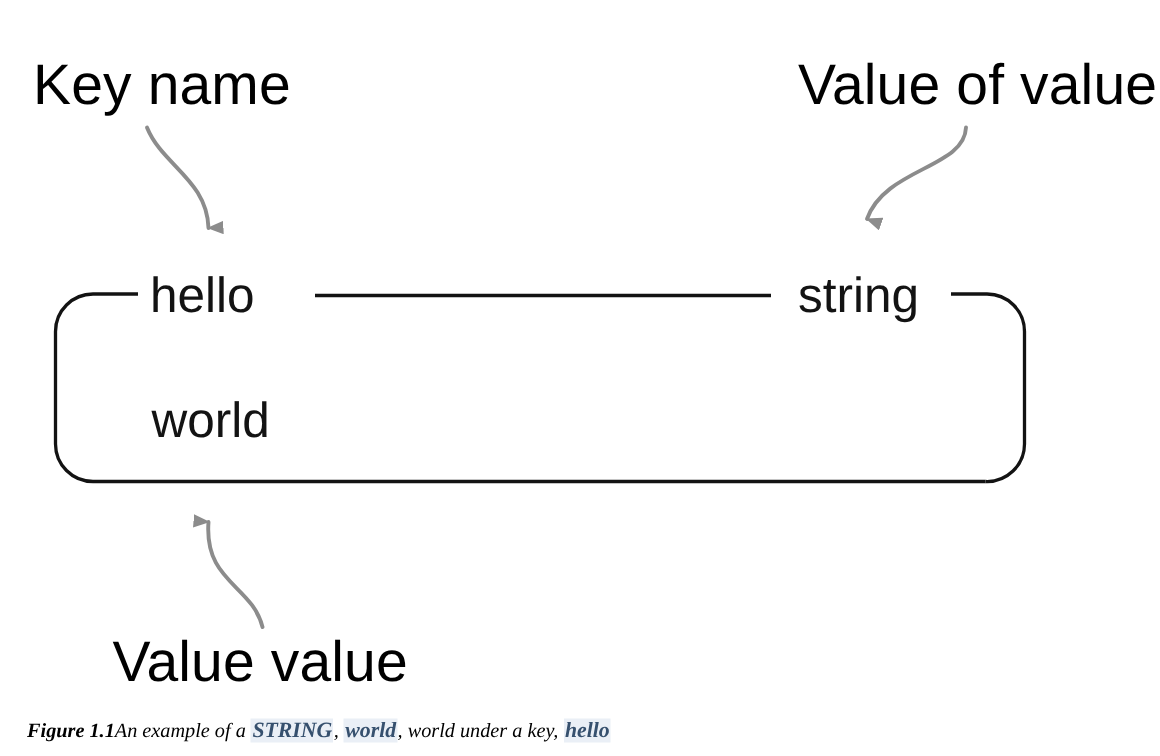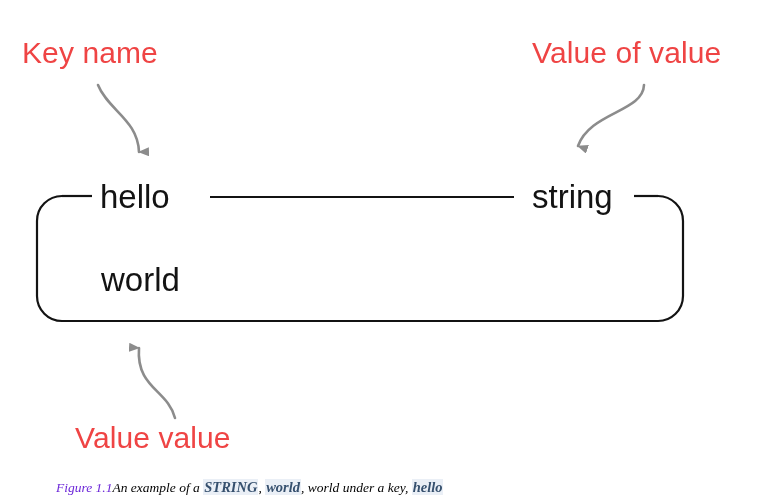--- a/index.html
+++ b/index.html
@@ -19,23 +19,23 @@
   #figure-canvas {
     position: absolute;
     left: 0;
     top: 0;
     width: 773px;
     height: 504px;
   }
 
   .annotation-label {
     position: absolute;
-    color: #ef4444;
+    color: #000000;
     font-family: "Liberation Sans", sans-serif;
-    font-size: 30px;
+    font-size: 38px;
     font-weight: 400;
     line-height: 1;
     white-space: nowrap;
     letter-spacing: 0.1px;
   }
 
   #label-key-name   { left: 22px;  top: 38px; }
   #label-type-value { left: 532px; top: 38px; }
   #label-value-stored { left: 75px; top: 423px; }
 
@@ -58,25 +58,24 @@
     position: absolute;
     left: 18px;
     top: 478px;
     width: 740px;
     font-family: "Liberation Serif", serif;
     font-size: 13.5px;
     line-height: 1.25;
     white-space: nowrap;
   }
   #figure-caption .fig-number {
-    color: #6d28d9;
+    color: #000000;
     font-style: italic;
-    font-weight: normal;
+    font-weight: bold;
     font-family: "Liberation Serif", serif;
-    margin-left: 38px;
   }
   #figure-caption .caption-body {
     color: #000000;
     font-style: italic;
     font-family: "Liberation Serif", serif;
   }
   #figure-caption .code-term {
     color: #36506e;
     font-style: italic;
     font-weight: bold;

